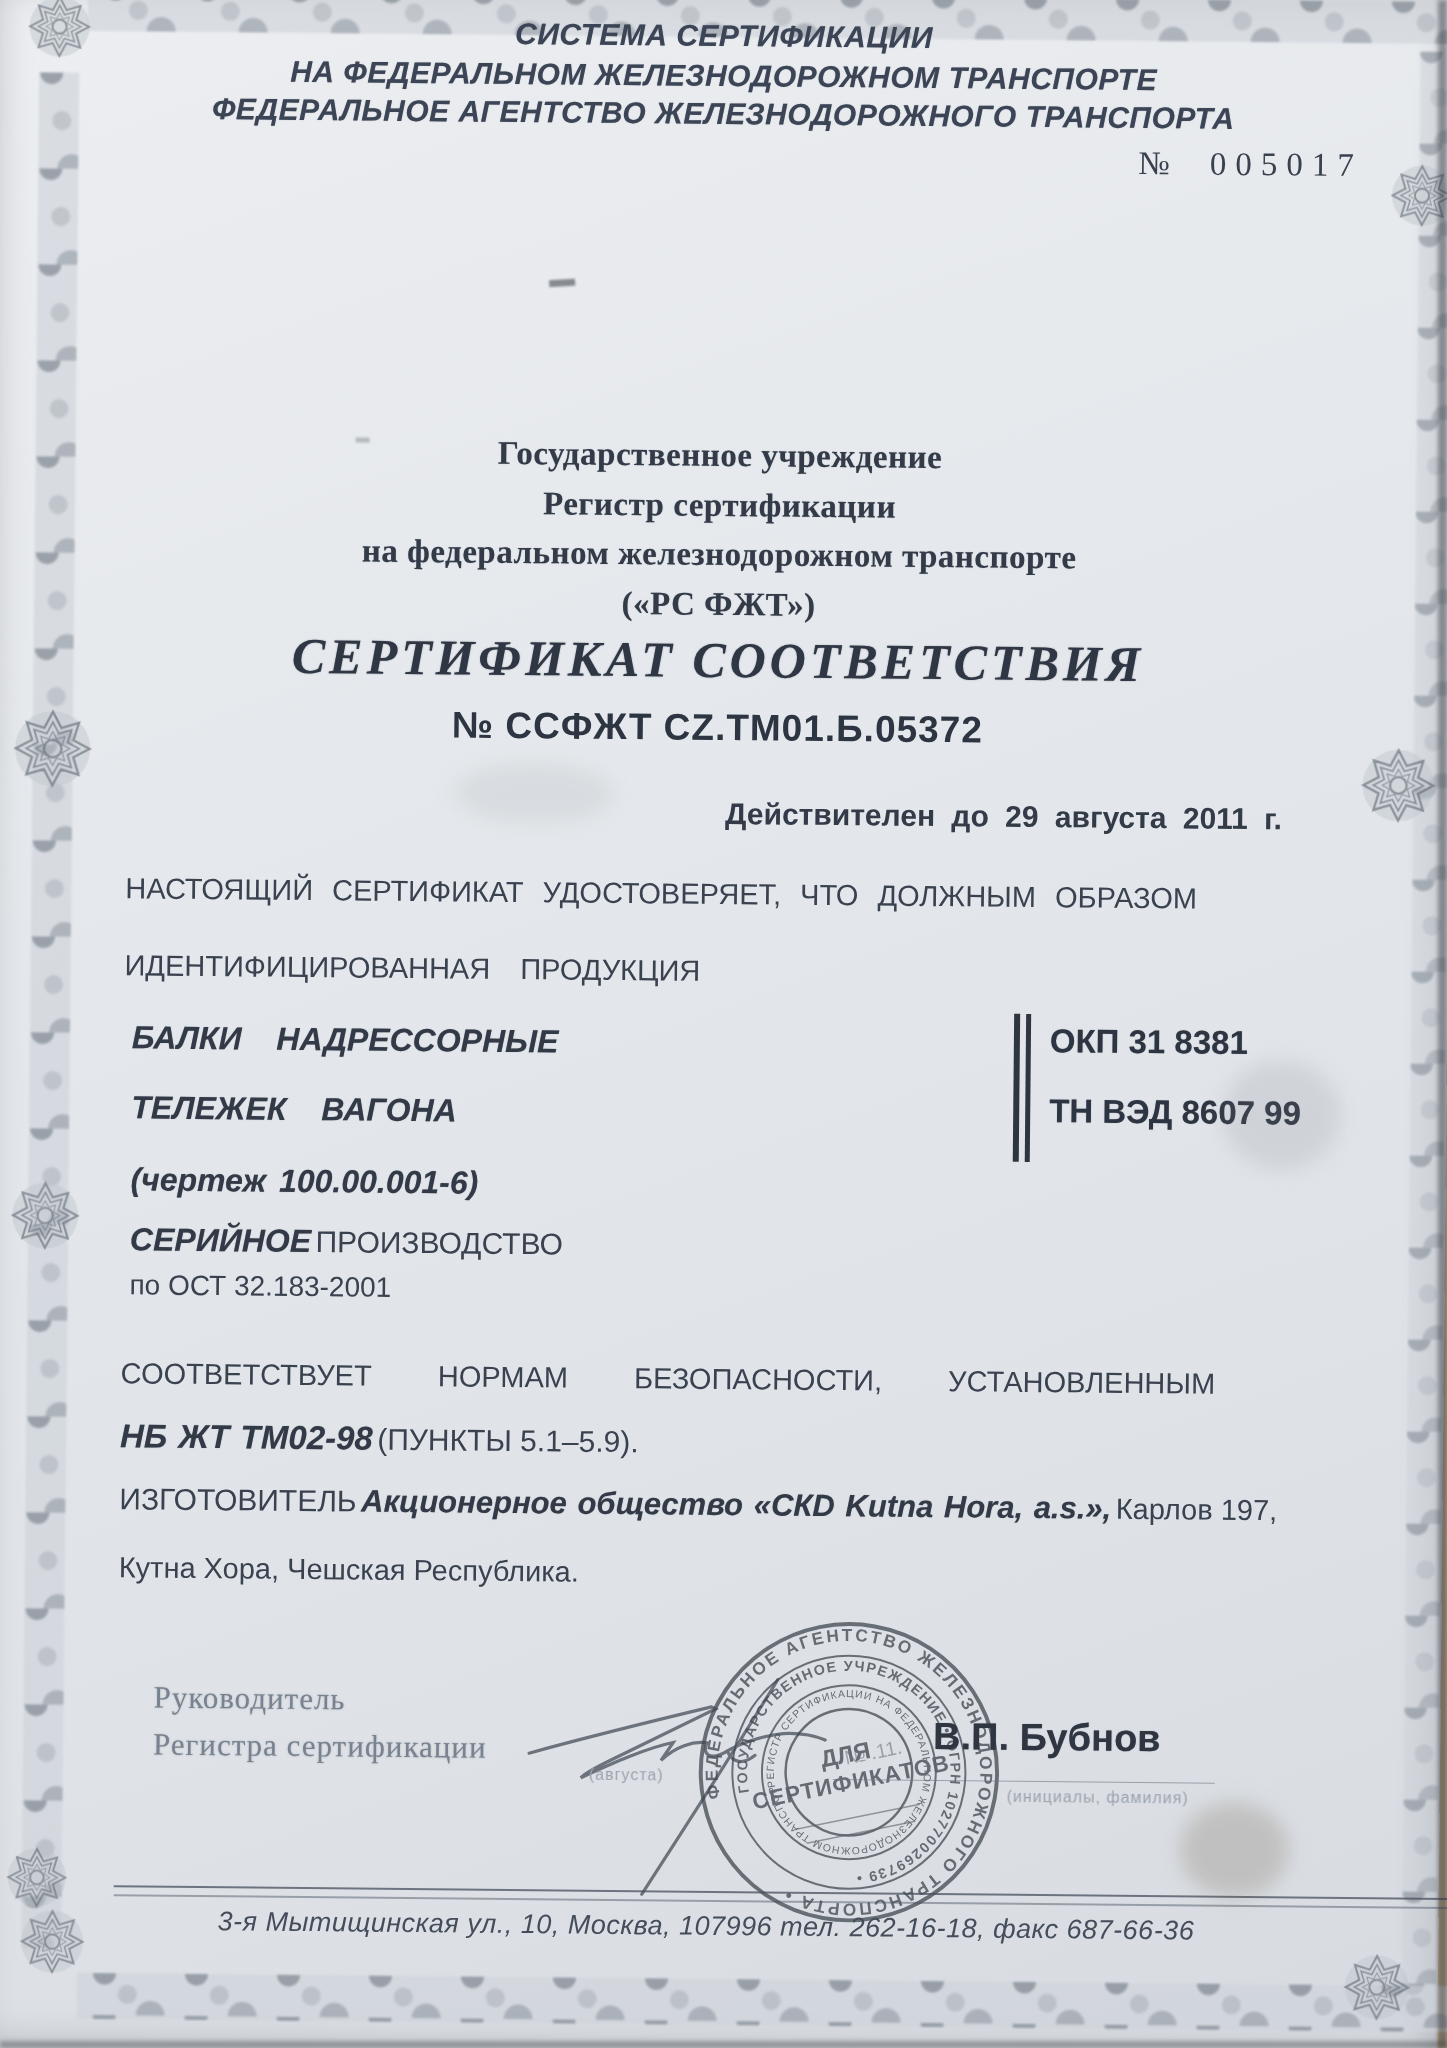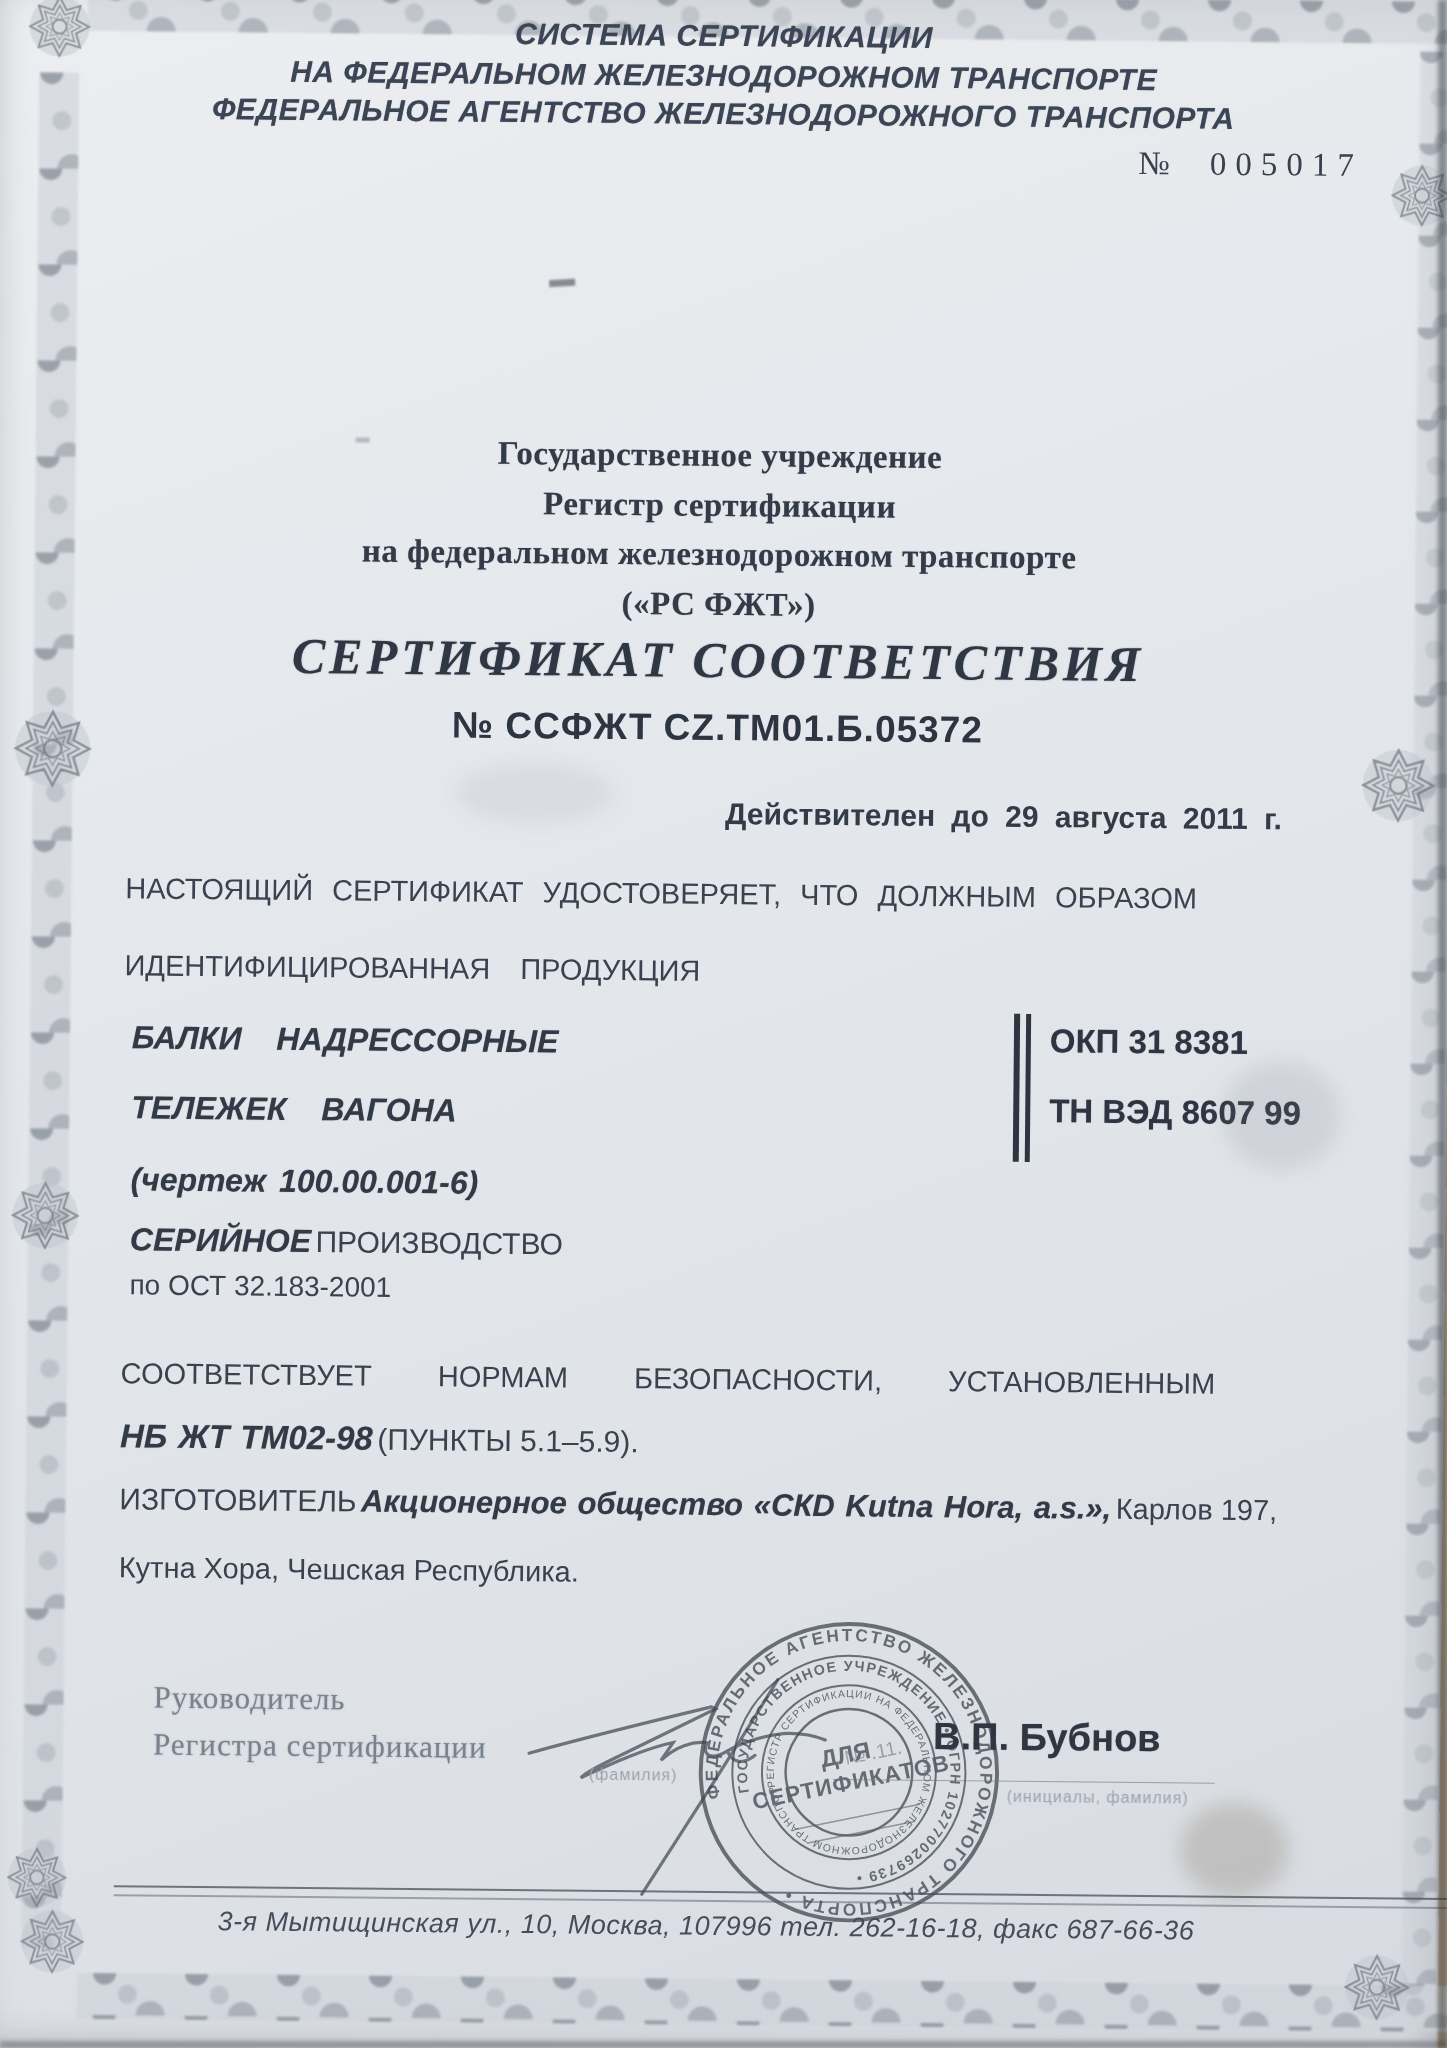--- a/index.html
+++ b/index.html
@@ -152,21 +152,21 @@
       <div>Регистра сертификации</div>
     </div>
 
     <svg class="sig-wrap" viewBox="0 0 360 280">
       <g fill="none" stroke="#5a6069" stroke-width="3.2" stroke-linecap="round" opacity=".85">
         <path d="M14,112 C70,96 140,78 196,64 L200,66 L96,118 C80,126 70,132 66,136 C96,122 130,106 158,100 L146,118 C160,104 178,98 192,100 C186,112 196,118 212,108 C226,100 248,92 268,90 C286,89 300,92 310,96"></path>
         <path d="M262,36 C230,90 180,170 128,252"></path>
         <path d="M212,108 C218,120 228,122 240,112"></path>
       </g>
     </svg>
-    <div class="abs caption" style="left:614px;top:1782px">(фамилия)</div>
+    <div class="abs caption" style="left:614px;top:1782px">(августа)</div>
 
     <svg class="stamp-wrap" viewBox="0 0 320 320">
       <defs>
         <path id="ringO" d="M160,160 m-133,0 a133,133 0 1,1 266,0 a133,133 0 1,1 -266,0"></path>
         <path id="ringM" d="M160,160 m-103,0 a103,103 0 1,1 206,0 a103,103 0 1,1 -206,0"></path>
         <path id="ringI" d="M160,160 m-76,0 a76,76 0 1,1 152,0 a76,76 0 1,1 -152,0"></path>
       </defs>
       <g stroke="#40464f" fill="none" opacity=".9">
         <circle cx="160" cy="160" r="150" stroke-width="4"></circle>
         <circle cx="160" cy="160" r="118" stroke-width="2"></circle>

